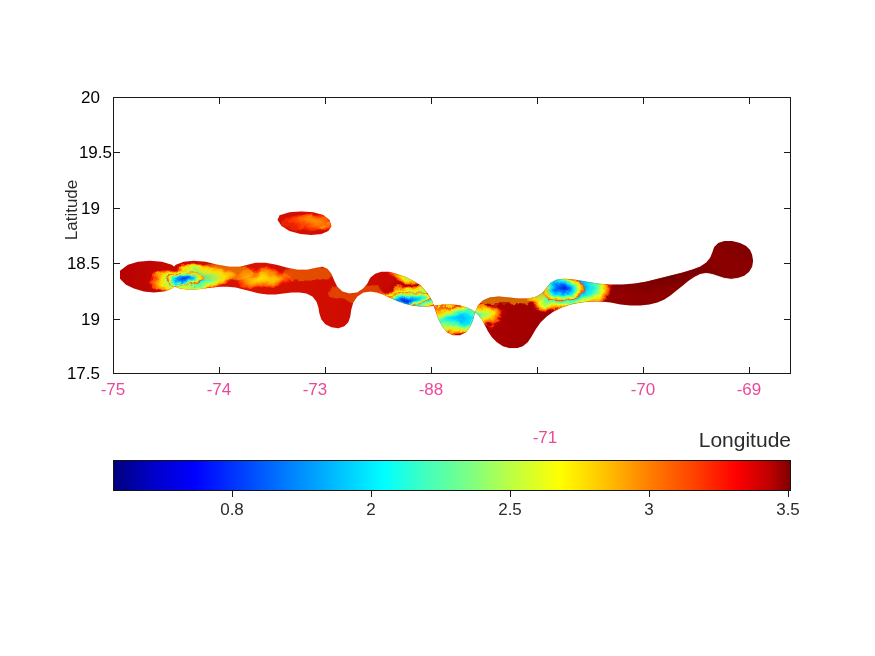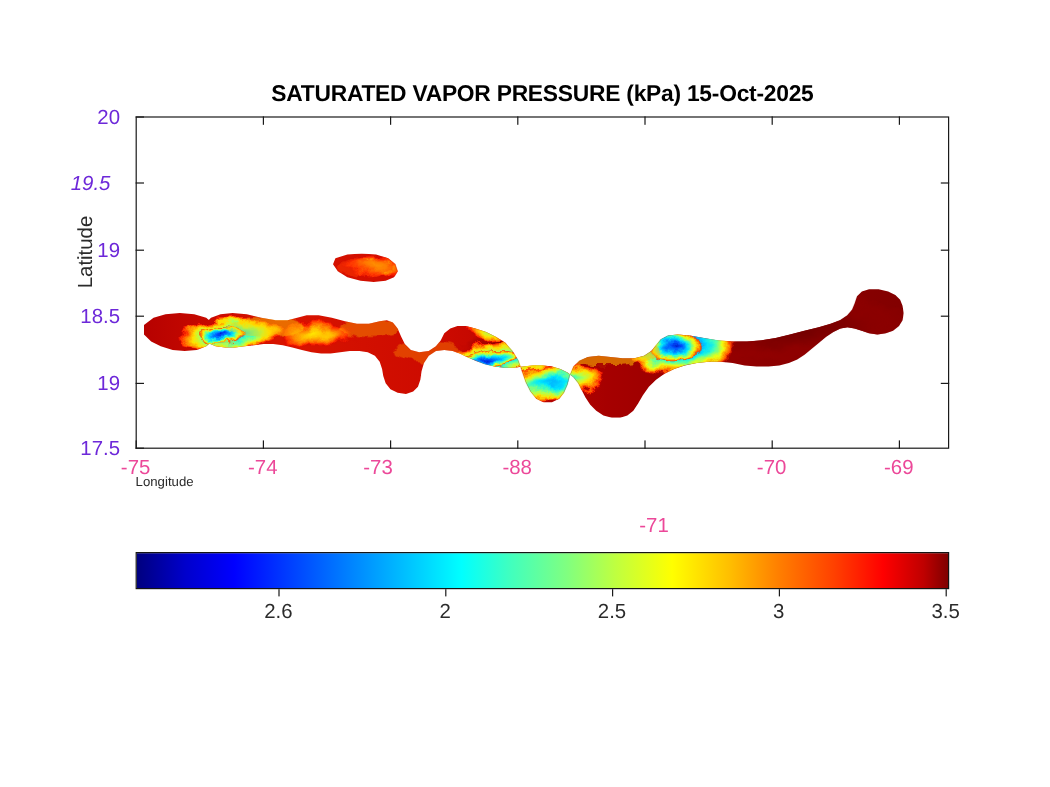--- a/index.html
+++ b/index.html
@@ -19,53 +19,52 @@
   }
   #map-svg{position:absolute;left:0;top:0;width:100%;height:100%;display:block;}
 
   .tick{position:absolute;background:#1a1a1a;}
   .ytick{width:7px;height:1.3px;left:113px;}
   .ytick.r{left:784px;}
   .xtick{height:7px;width:1.3px;top:367px;}
   .xtick.t{top:97px;}
 
   .ylab{position:absolute;right:0;width:60px;text-align:right;
-        font-size:17px;color:#6d28d9;}
+        font-size:17px;color:#000000;}
   .xlab{position:absolute;top:380px;width:80px;text-align:center;
         font-size:17px;color:#ec4899;}
 
   #ylabel{
     position:absolute;left:-18px;top:200px;width:180px;
     text-align:center;font-size:17px;color:#2b2b2b;
     transform:rotate(-90deg);transform-origin:center center;
   }
   #xlabel{
-    position:absolute;left:113px;top:396px;width:678px;
-    text-align:left;font-size:11px;color:#2b2b2b;
+    position:absolute;left:113px;top:428px;width:678px;
+    text-align:right;font-size:21px;color:#2b2b2b;
   }
 
   #colorbar-wrap{position:absolute;left:113px;top:460px;width:678px;height:31px;}
   #colorbar{
     width:100%;height:100%;box-sizing:border-box;border:1.2px solid #141414;
     background:linear-gradient(to right,
       #00007f 0%, #0000cc 6%, #0000ff 12%, #0040ff 19%,
       #0080ff 26%, #00bfff 33%, #00ffff 40%, #40ffbf 46%,
       #80ff80 53%, #bfff40 59%, #ffff00 66%, #ffbf00 73%,
       #ff8000 79%, #ff4000 86%, #ff0000 92%, #bf0000 97%, #7f0000 100%);
   }
   .cbtick{position:absolute;top:491px;width:1.3px;height:6px;background:#1a1a1a;}
   .cblab{position:absolute;top:500px;width:70px;text-align:center;
          font-size:17px;color:#2b2b2b;}
 </style>
 </head>
 <body>
 
 <div id="figure">
 
-  <div id="plot-title">SATURATED VAPOR PRESSURE (kPa) 15-Oct-2025</div>
 
   <div id="axes-box">
     <svg id="map-svg" viewBox="0 0 678 277" preserveAspectRatio="none">
       <defs>
         <clipPath id="clipLand">
           <path d="M52,182 L56,174 L62,168 L70,165 L80,164 L92,165 L104,168
                    L116,170 L126,170 L134,168 L142,166 L152,166 L163,168
                    L174,171 L184,173 L194,173 L203,171 L209,170 L214,172
                    L218,177 L221,184 L224,190 L229,195 L236,197 L244,196
                    L250,192 L254,187 L257,181 L262,177 L268,175 L275,175
@@ -210,21 +209,21 @@
   <div class="tick ytick" style="top:208px;"></div>
   <div class="tick ytick" style="top:263px;"></div>
   <div class="tick ytick" style="top:319px;"></div>
   <div class="tick ytick" style="top:373px;"></div>
   <div class="tick ytick r" style="top:152px;"></div>
   <div class="tick ytick r" style="top:208px;"></div>
   <div class="tick ytick r" style="top:263px;"></div>
   <div class="tick ytick r" style="top:319px;"></div>
 
   <div class="ylab" style="left:40px;top:88px;">20</div>
-  <div class="ylab" style="left:32px;top:143px;font-style:italic;">19.5</div>
+  <div class="ylab" style="left:52px;top:143px;">19.5</div>
   <div class="ylab" style="left:40px;top:199px;">19</div>
   <div class="ylab" style="left:40px;top:254px;">18.5</div>
   <div class="ylab" style="left:40px;top:310px;">19</div>
   <div class="ylab" style="left:40px;top:364px;">17.5</div>
 
   <div id="ylabel">Latitude</div>
 
   <div class="tick xtick" style="left:113px;"></div>
   <div class="tick xtick" style="left:219px;"></div>
   <div class="tick xtick" style="left:325px;"></div>
@@ -252,19 +251,19 @@
   <div id="colorbar-wrap">
     <div id="colorbar"></div>
   </div>
 
   <div class="cbtick" style="left:232px;"></div>
   <div class="cbtick" style="left:371px;"></div>
   <div class="cbtick" style="left:510px;"></div>
   <div class="cbtick" style="left:649px;"></div>
   <div class="cbtick" style="left:788px;"></div>
 
-  <div class="cblab" style="left:197px;">2.6</div>
+  <div class="cblab" style="left:197px;">0.8</div>
   <div class="cblab" style="left:336px;">2</div>
   <div class="cblab" style="left:475px;">2.5</div>
   <div class="cblab" style="left:614px;">3</div>
   <div class="cblab" style="left:753px;">3.5</div>
 
 </div>
 
 </body></html>

